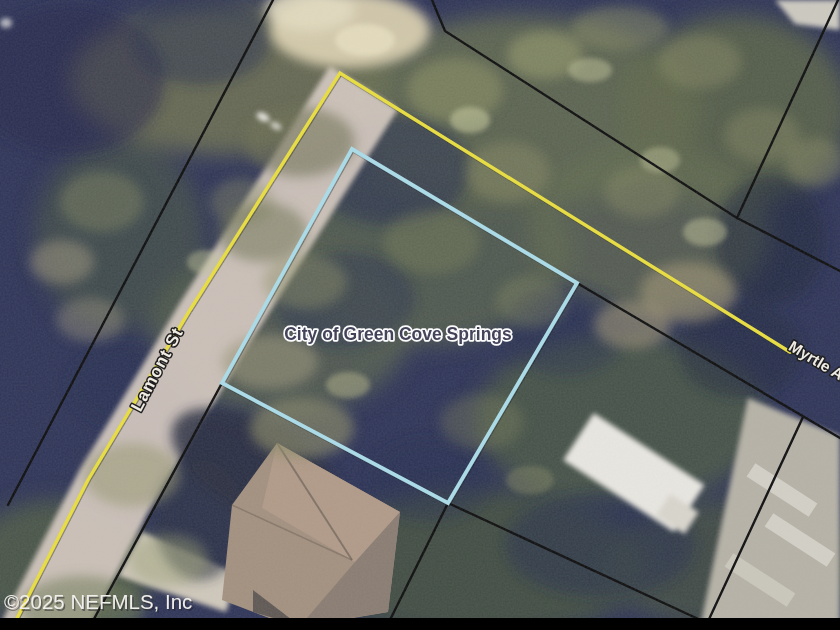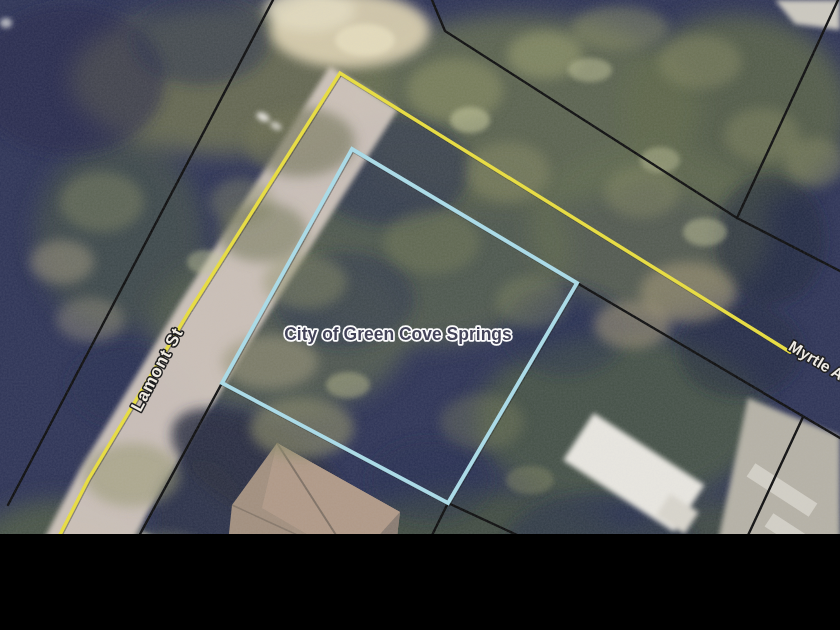--- a/index.html
+++ b/index.html
@@ -1,16 +1,16 @@
 <!DOCTYPE html>
 <html><head>
 <meta charset="utf-8">
 <style>
   html,body{margin:0;padding:0;background:#000;}
-  .stage{position:relative;width:840px;height:534px;overflow:hidden;
+  .stage{position:relative;width:840px;height:618px;overflow:hidden;
          font-family:"Liberation Sans","DejaVu Sans",sans-serif;}
   svg{display:block;}
   text{font-family:"Liberation Sans","DejaVu Sans",sans-serif;}
 </style>
 </head>
 <body>
 
 <div class="stage">
 <svg width="840" height="630" viewBox="0 0 840 630">
   <defs>

